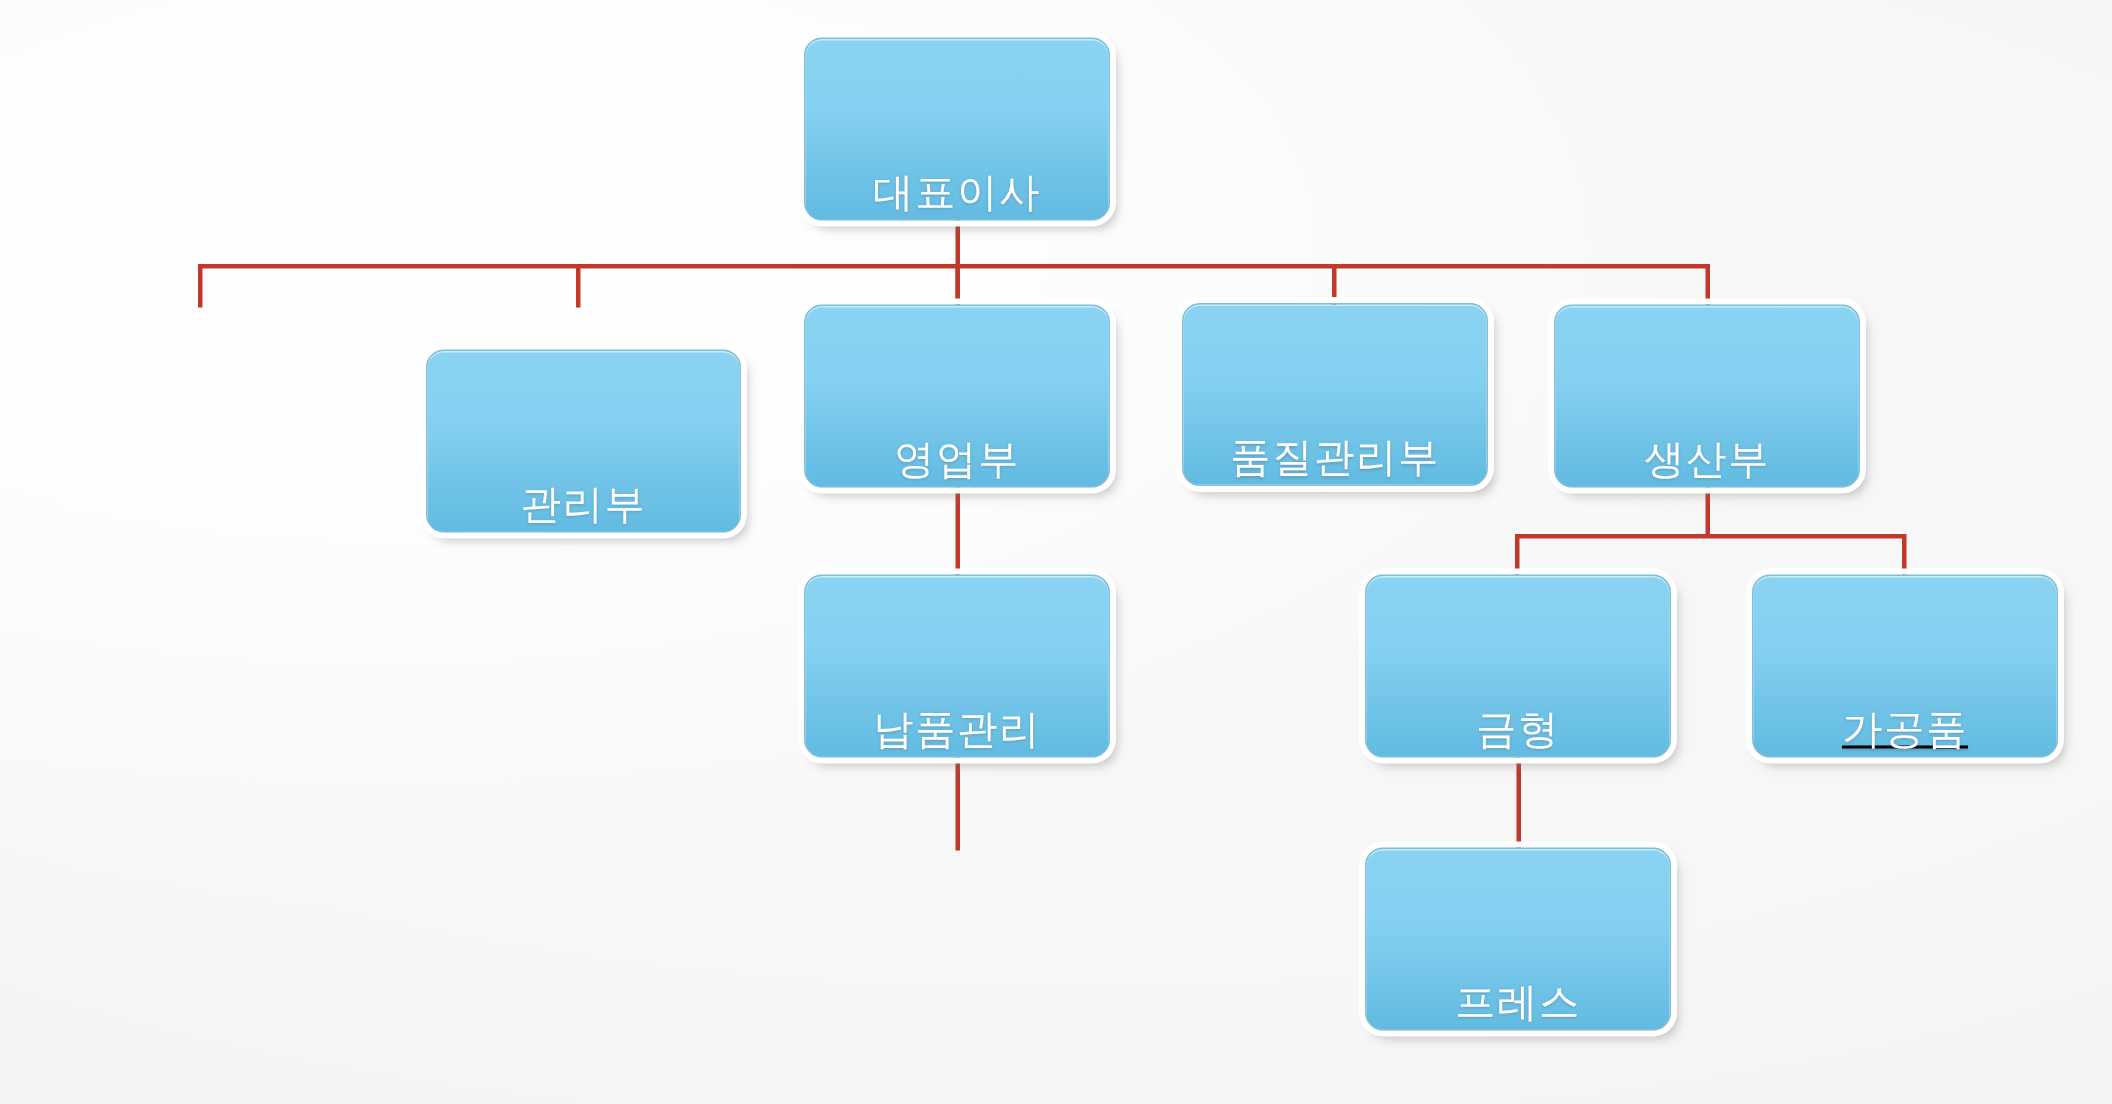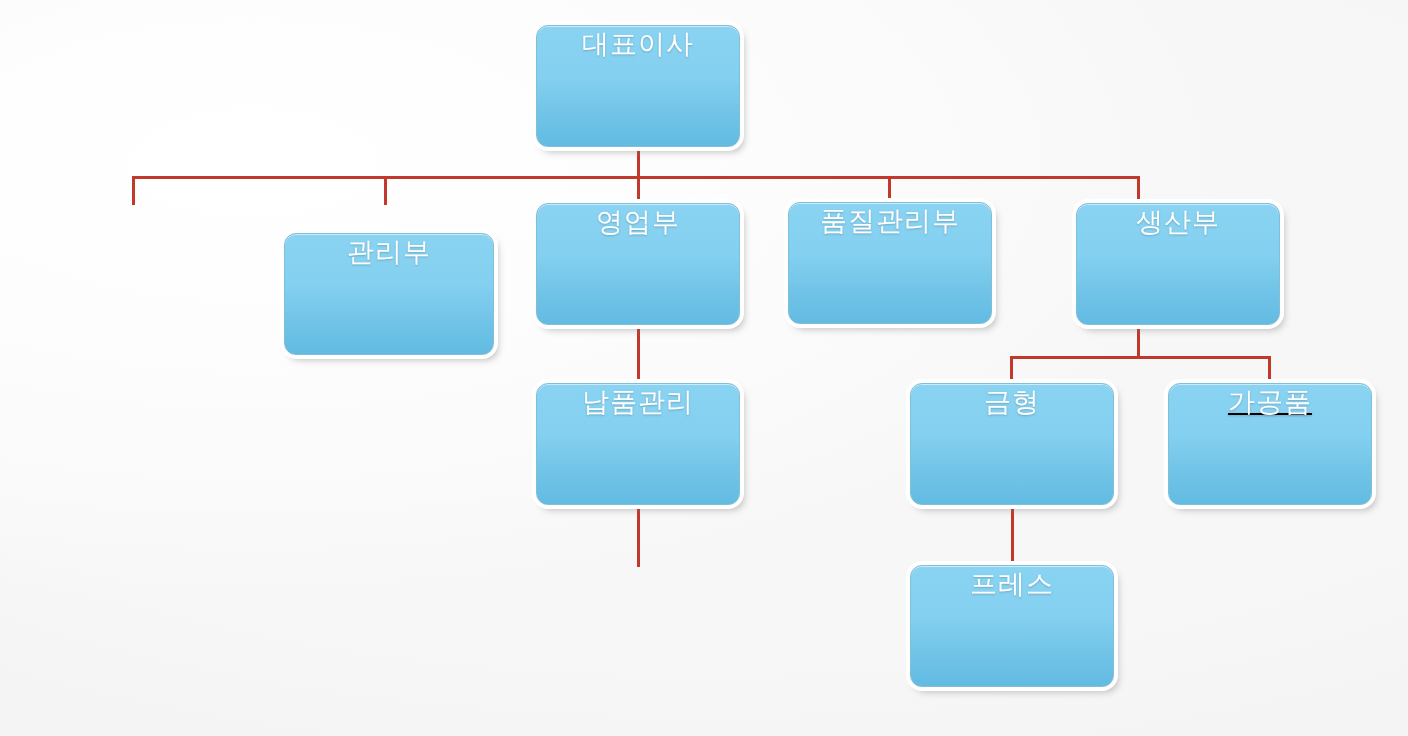--- a/index.html
+++ b/index.html
@@ -47,21 +47,21 @@
     position: absolute;
     z-index: 3;
     border-radius: 12px;
     background: linear-gradient(180deg, #8ad3f2 0%, #84d0f0 42%, #6ec2e6 78%, #63bbe2 100%);
     border: 1px solid #7fbfd8;
     box-shadow:
       0 0 0 4px #ffffff,
       4px 5px 7px rgba(120,120,120,0.45),
       inset 0 1px 0 rgba(255,255,255,0.55);
     display: flex;
-    align-items: flex-start;
+    align-items: flex-end;
     justify-content: center;
     box-sizing: border-box;
   }
   .node .node-label {
     color: #ffffff;
     font-size: 27px;
     font-weight: 400;
     letter-spacing: 1px;
     text-shadow: 0 1px 2px rgba(80,120,140,0.45);
     white-space: nowrap;
@@ -104,21 +104,21 @@
   </div>
 
   <div class="node" style="left:536px; top:203px; width:204px; height:122px;">
     <span class="node-label">영업부</span>
   </div>
 
   <div class="node" style="left:788px; top:202px; width:204px; height:122px;">
     <span class="node-label">품질관리부</span>
   </div>
 
-  <div class="node" style="left:1076px; top:203px; width:204px; height:122px;">
+  <div class="node" style="left:1036px; top:203px; width:204px; height:122px;">
     <span class="node-label">생산부</span>
   </div>
 
   <div class="node" style="left:536px; top:383px; width:204px; height:122px;">
     <span class="node-label">납품관리</span>
   </div>
 
   <div class="node" style="left:910px; top:383px; width:204px; height:122px;">
     <span class="node-label">금형</span>
   </div>

